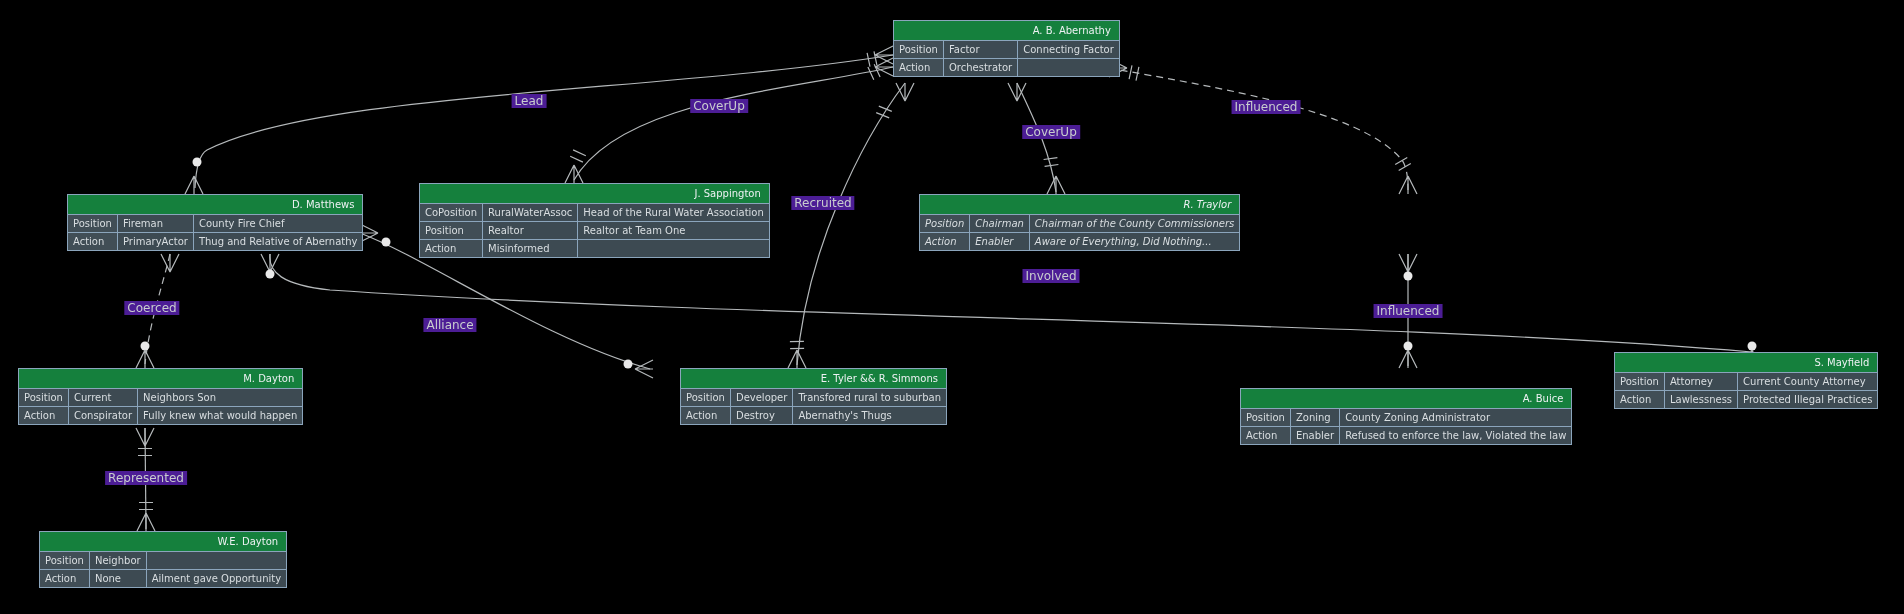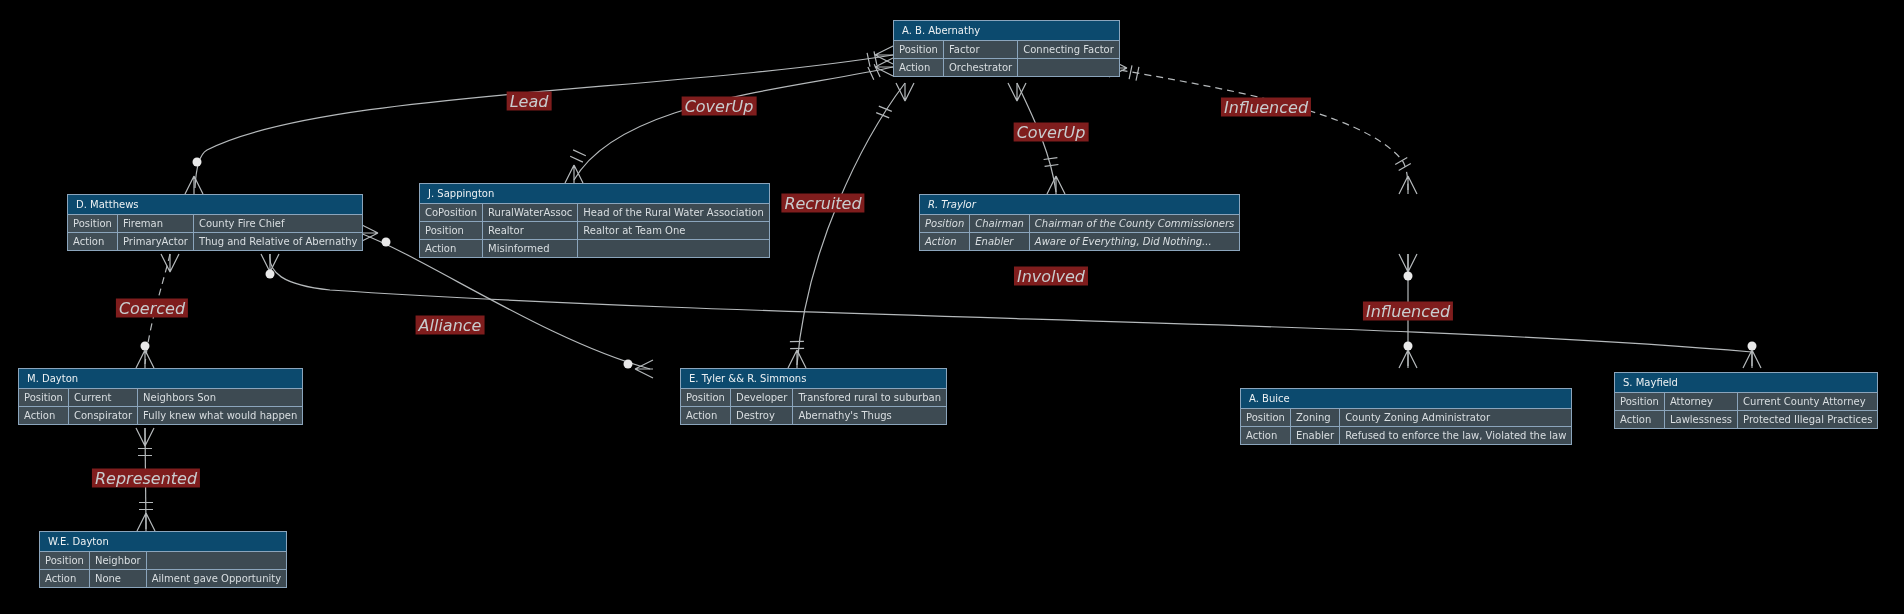--- a/index.html
+++ b/index.html
@@ -30,41 +30,40 @@
     background: transparent;
     cursor: default;
   }
   .entity th, .entity td {
     border: 1px solid #8ba5bc;
     font-size: 10px;
     white-space: nowrap;
     color: #d9dee1;
   }
   .entity th {
-    background: #0c4a6e;
+    background: #15803d;
     color: #edf1f3;
     font-weight: normal;
     padding: 4px 8px;
-    text-align: left;
+    text-align: right;
   }
   .entity td {
     background: #3d4a52;
     padding: 3px 5px;
     text-align: left;
   }
   .entity td:first-child { background: #414e56; }
   .edge-label {
     position: absolute;
     transform: translate(-50%, -50%);
-    font-size: 16px;
+    font-size: 12px;
     color: #c9cdcf;
-    background: #7f1d1d;
+    background: #4c1d95;
     padding: 0 3px;
     white-space: nowrap;
-    font-style: italic;
   }
 </style>
 </head>
 <body>
 
 <div id="canvas">
   <svg id="edges" width="1904" height="614" viewBox="0 0 1904 614">
       <path d="M 893,55 C 660,92 320,92 207,150 C 200,154 196,166 195,188" class="edge-line"></path>
       <path d="M 875 55 L 893 46 M 875 55 L 893 55 M 875 55 L 893 64" class="edge-line"></path>
       <path d="M 874 51.4 L 876.9 65.1 M 867.1 52.9 L 870 66.6 " class="edge-line"></path>
@@ -256,21 +255,21 @@
           <td>Zoning</td>
           <td>County Zoning Administrator</td>
         </tr>
         <tr>
           <td>Action</td>
           <td>Enabler</td>
           <td>Refused to enforce the law, Violated the law</td>
         </tr>
       </tbody>
     </table>
-    <table class="entity" style="left: 1614px; top: 372px;">
+    <table class="entity" style="left: 1614px; top: 352px;">
       <thead>
         <tr>
           <th colspan="3">S. Mayfield</th>
         </tr>
       </thead>
       <tbody>
         <tr>
           <td>Position</td>
           <td>Attorney</td>
           <td>Current County Attorney</td>

